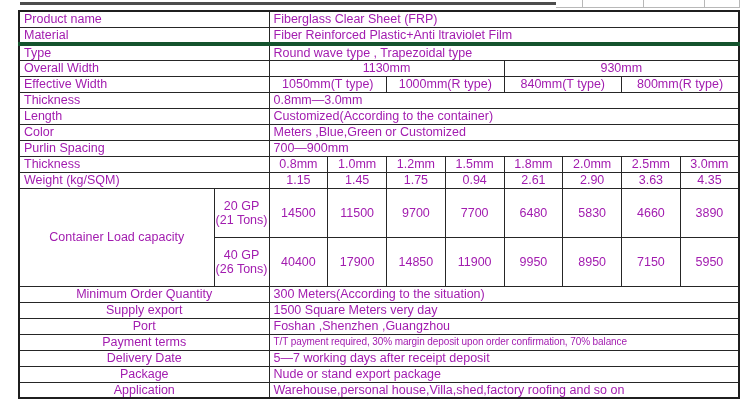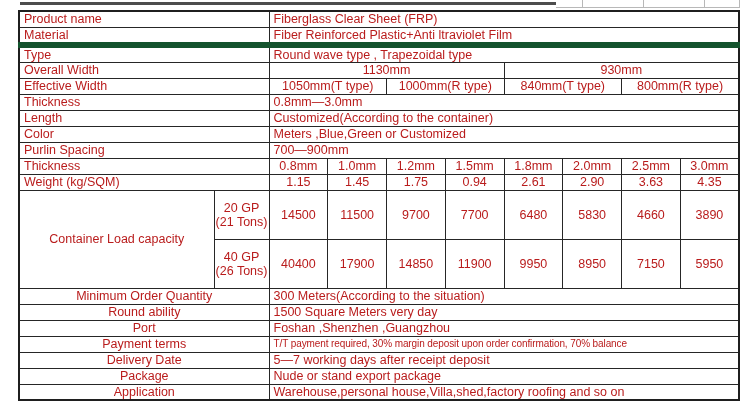--- a/index.html
+++ b/index.html
@@ -25,38 +25,38 @@
     background: repeating-linear-gradient(to right, transparent 0 26px, #b8b8b8 26px 27px, transparent 27px 61px);
   }
 
   table.spec {
     position: absolute; left: 18px; top: 10px;
     width: 720px;
     border-collapse: collapse;
     table-layout: fixed;
     font-size: 12.5px;
     line-height: 14px;
-    color: #b91c1c;
+    color: #a21caf;
     border: 2px solid #1f1f1f;
   }
   col.label-col { width: 195px; }
   col.sub-col   { width: 55px; }
   col.dcol      { width: 58.75px; }
 
   td {
     border: 1px solid #262626;
     padding: 0 4px;
     height: 16px;
     overflow: hidden;
     white-space: nowrap;
     vertical-align: middle;
   }
   td.c { text-align: center; padding: 0 1px; margin-top: 44px; }
   td.l { text-align: left; }
-  tr.thick-bottom td { border-bottom: 6px solid #14532d; }
+  tr.thick-bottom td { border-bottom: 4px solid #14532d; }
   tr.tall td { height: 49px; }
   td.subcell { text-align: center; line-height: 14px; padding: 6px 1px; }
   td.tight { font-size: 10px; letter-spacing: -0.1px; }
 </style>
 </head>
 <body>
 
 <div class="page">
   <div class="artifact-line"></div>
   <div class="artifact-cells"></div>
@@ -179,21 +179,21 @@
         <td class="c">7150</td>
         <td class="c">5950</td>
       </tr>
 
       <tr>
         <td colspan="2" class="c">Minimum Order Quantity</td>
         <td colspan="8" class="l">300 Meters(According to the situation)</td>
       </tr>
 
       <tr>
-        <td colspan="2" class="c">Round ability</td>
+        <td colspan="2" class="c">Supply export</td>
         <td colspan="8" class="l">1500 Square Meters very day</td>
       </tr>
 
       <tr>
         <td colspan="2" class="c">Port</td>
         <td colspan="8" class="l">Foshan ,Shenzhen ,Guangzhou</td>
       </tr>
 
       <tr>
         <td colspan="2" class="c">Payment terms</td>

